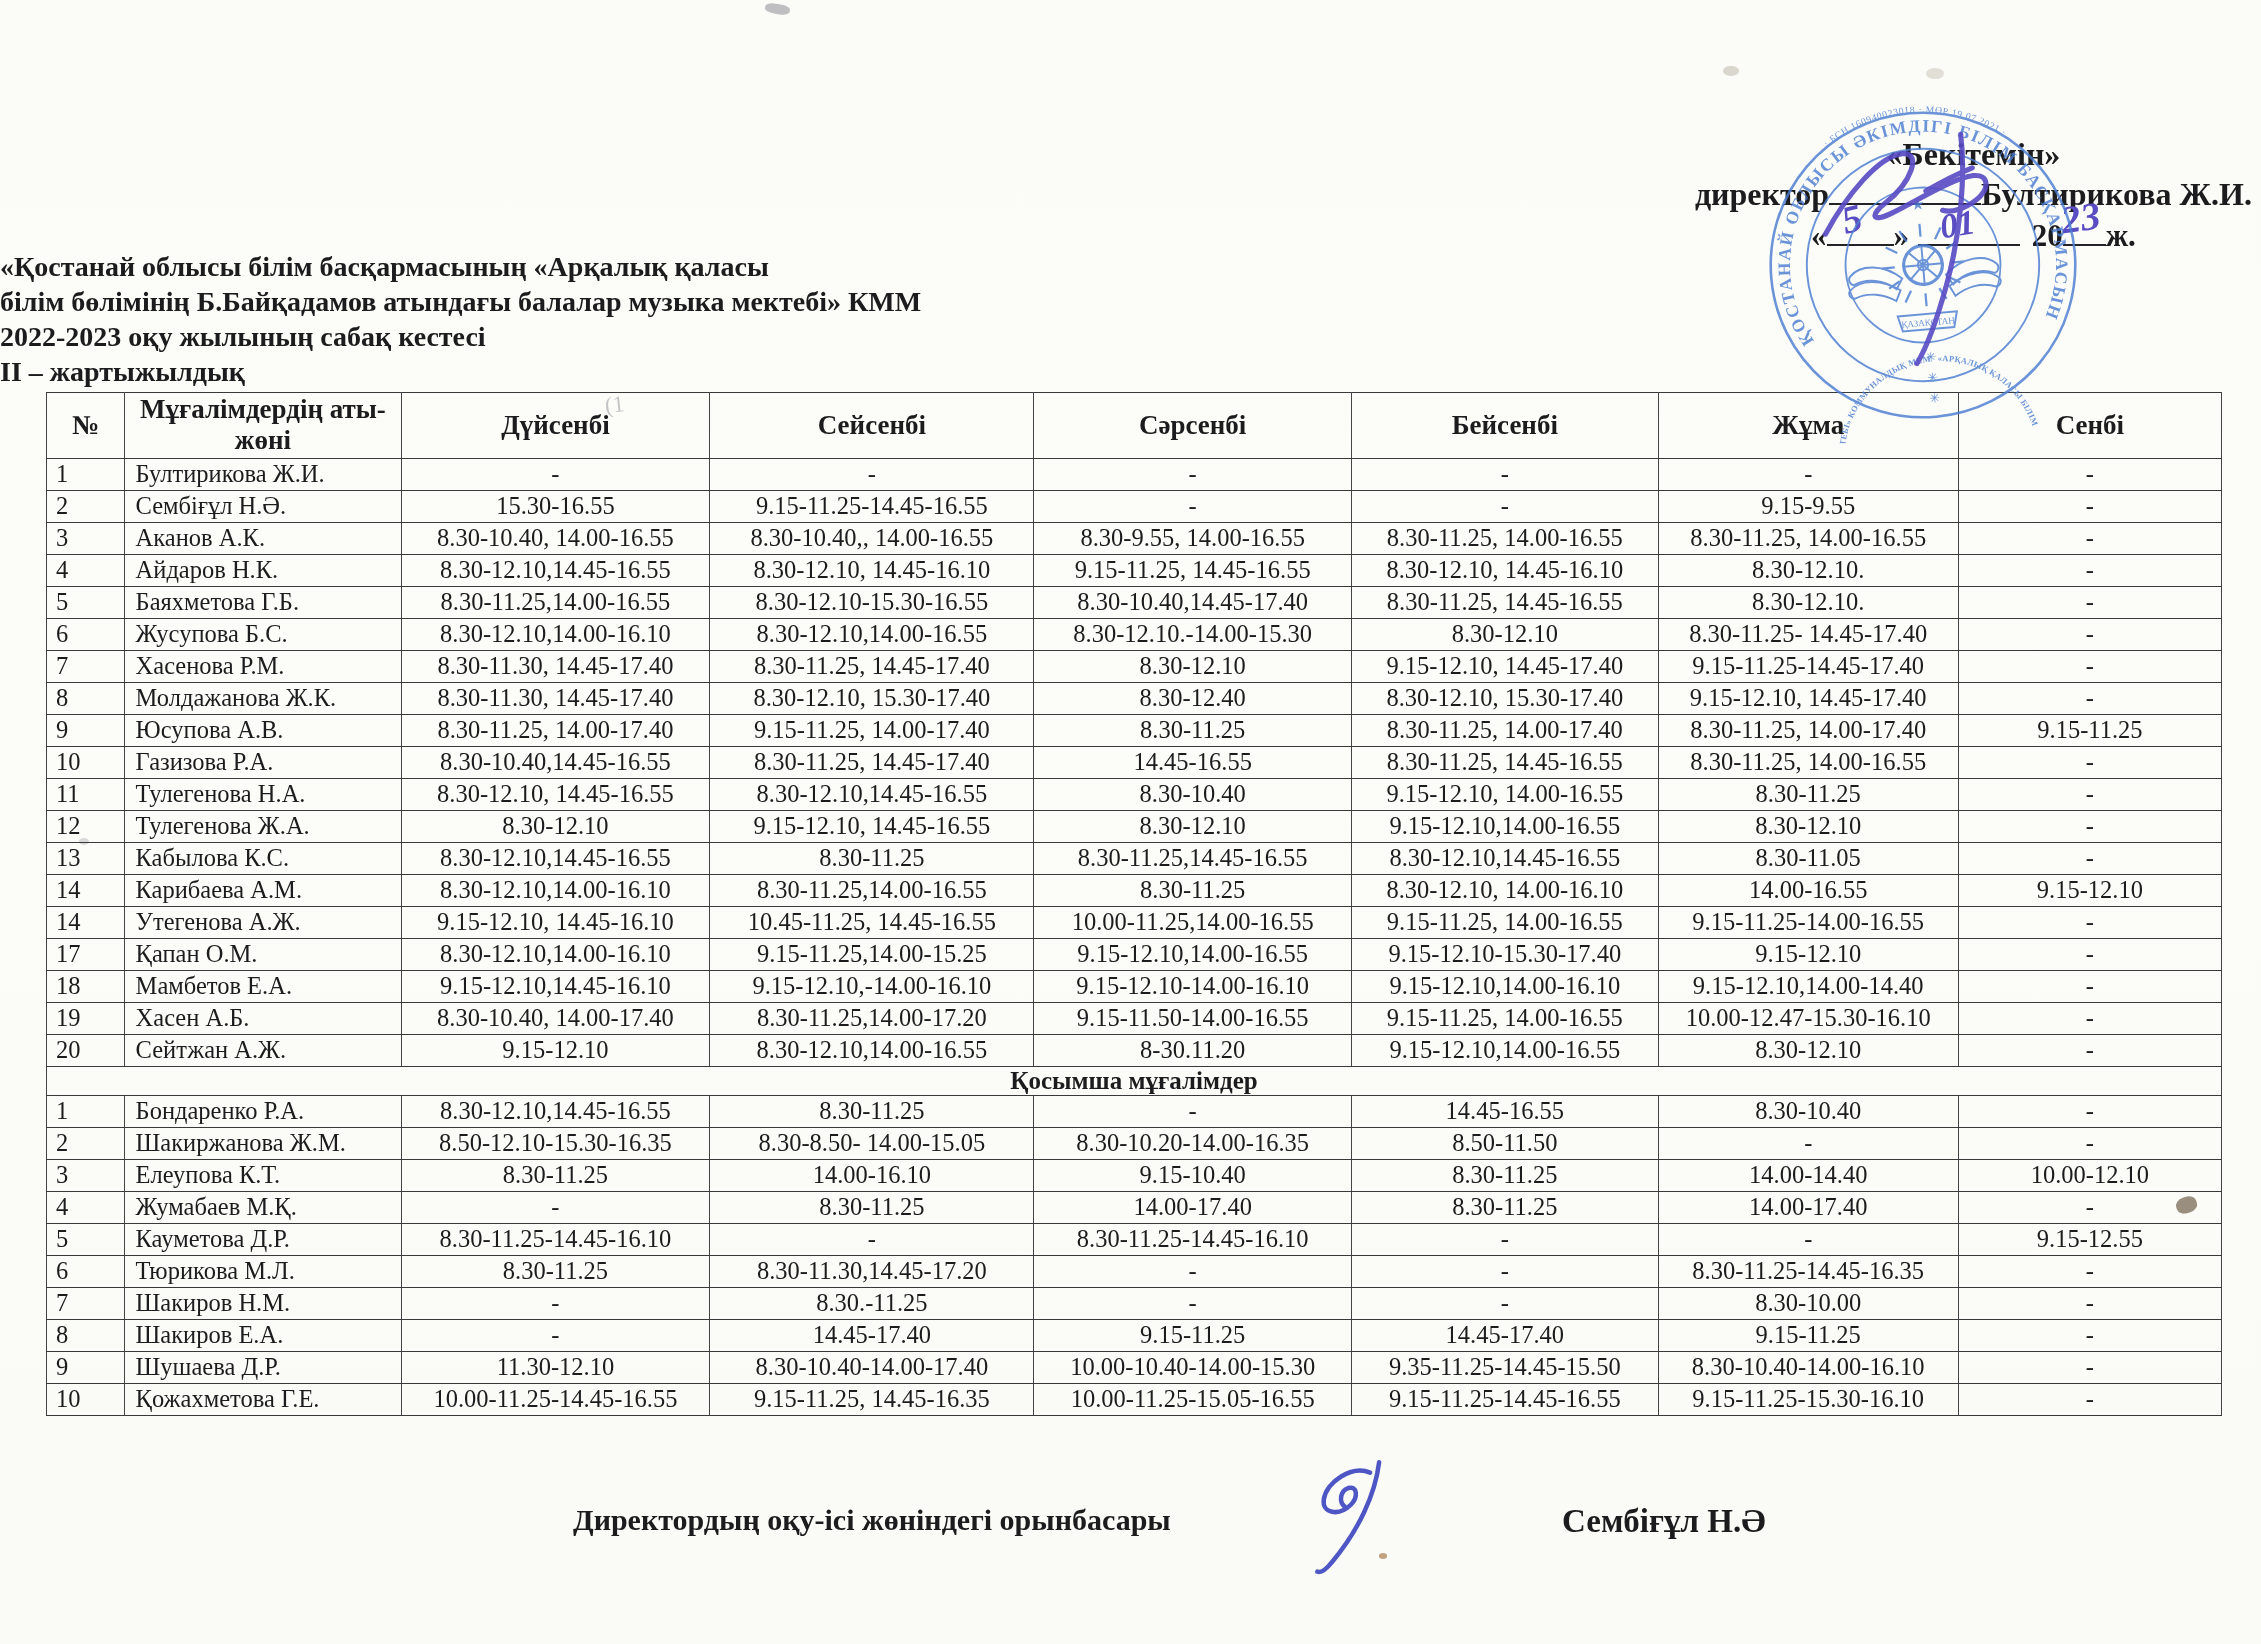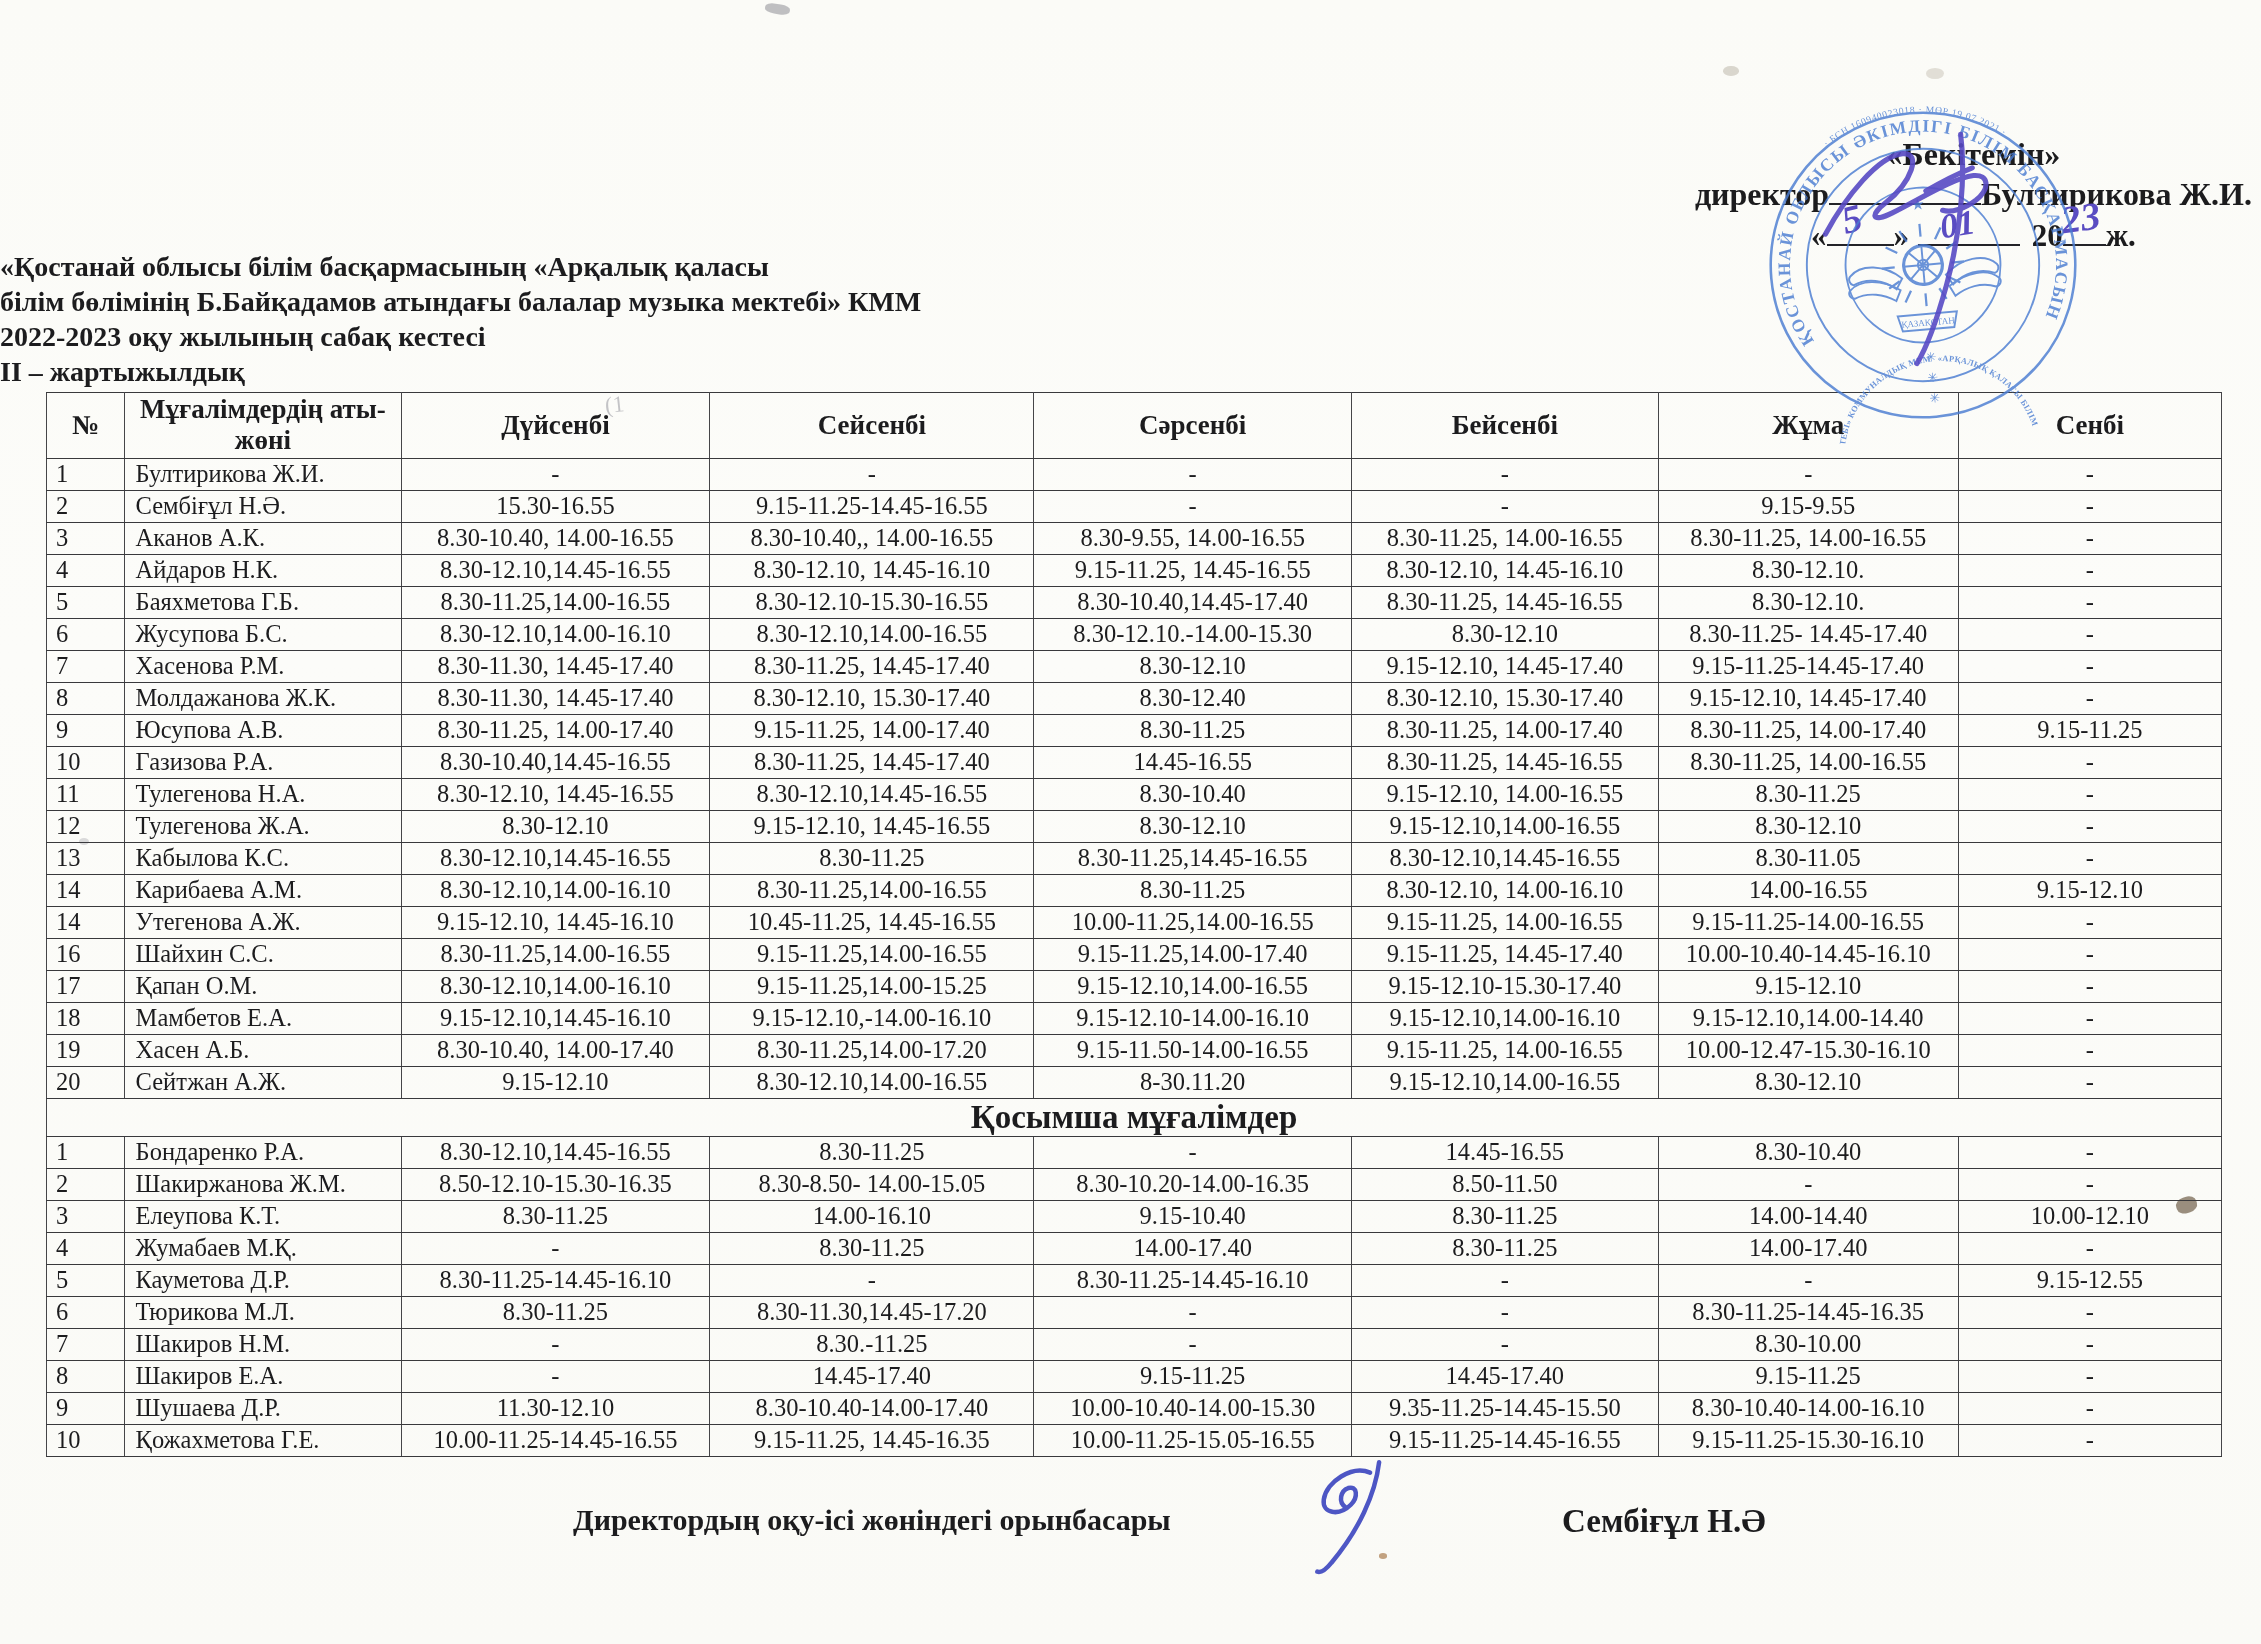--- a/index.html
+++ b/index.html
@@ -25,21 +25,21 @@
   table.schedule { position:absolute; left:46px; top:392px; width:2176px; border-collapse:collapse; table-layout:fixed; }
   .schedule th, .schedule td {
     border-top:1.9px solid #39393c; border-bottom:1.9px solid #39393c;
     border-left:1.3px solid #454548; border-right:1.3px solid #454548;
     overflow:hidden;
   }
   .schedule th { font-size:27px; font-weight:bold; height:59px; padding:1.3px 3.9px; text-align:center; vertical-align:middle; }
   .schedule td { font-size:24.5px; height:31px; text-align:center; vertical-align:middle; padding:0 2.6px; white-space:nowrap; }
   .schedule td.name { text-align:left; padding-left:10.3px; }
   .schedule td.num  { text-align:left; padding-left:9px; }
-  .schedule td.divider { font-size:33px; font-weight:bold; height:27px; }
+  .schedule td.divider { font-size:25px; font-weight:bold; height:27px; }
   
   .footer-label { position:absolute; left:573px; top:1503px; font-weight:bold; font-size:30px; }
   .footer-name  { position:absolute; left:1562px; top:1503px; font-weight:bold; font-size:33px; }
   
   .stamp-svg { position:absolute; left:1752px; top:94px; width:342px; height:342px; transform:rotate(-5deg); opacity:.82; pointer-events:none; }
   .sig-head { position:absolute; left:1806px; top:115px; width:232px; height:277px; pointer-events:none; }
   .sig-foot { position:absolute; left:1262px; top:1452px; width:148px; height:148px; pointer-events:none; }
   .noise { position:absolute; border-radius:50%; pointer-events:none; }
   .n1 { left:765px; top:3.9px;    width:24.5px; height:9.7px; background:#8e8e96; opacity:.55; transform:rotate(9deg); border-radius:40%; }
   .n2 { left:1723px; top:66px;  width:15.5px; height:9.7px; background:#b8b2a4; opacity:.5; }
@@ -244,30 +244,20 @@
           <td class="time">9.15-12.10</td>
         </tr>
         <tr>
           <td class="num">14</td>
           <td class="name">Утегенова А.Ж.</td>
           <td class="time">9.15-12.10, 14.45-16.10</td>
           <td class="time">10.45-11.25, 14.45-16.55</td>
           <td class="time">10.00-11.25,14.00-16.55</td>
           <td class="time">9.15-11.25, 14.00-16.55</td>
           <td class="time">9.15-11.25-14.00-16.55</td>
-          <td class="time">-</td>
-        </tr>
-        <tr>
-          <td class="num">16</td>
-          <td class="name">Шайхин С.С.</td>
-          <td class="time">8.30-11.25,14.00-16.55</td>
-          <td class="time">9.15-11.25,14.00-16.55</td>
-          <td class="time">9.15-11.25,14.00-17.40</td>
-          <td class="time">9.15-11.25, 14.45-17.40</td>
-          <td class="time">10.00-10.40-14.45-16.10</td>
           <td class="time">-</td>
         </tr>
         <tr>
           <td class="num">17</td>
           <td class="name">Қапан О.М.</td>
           <td class="time">8.30-12.10,14.00-16.10</td>
           <td class="time">9.15-11.25,14.00-15.25</td>
           <td class="time">9.15-12.10,14.00-16.55</td>
           <td class="time">9.15-12.10-15.30-17.40</td>
           <td class="time">9.15-12.10</td>

